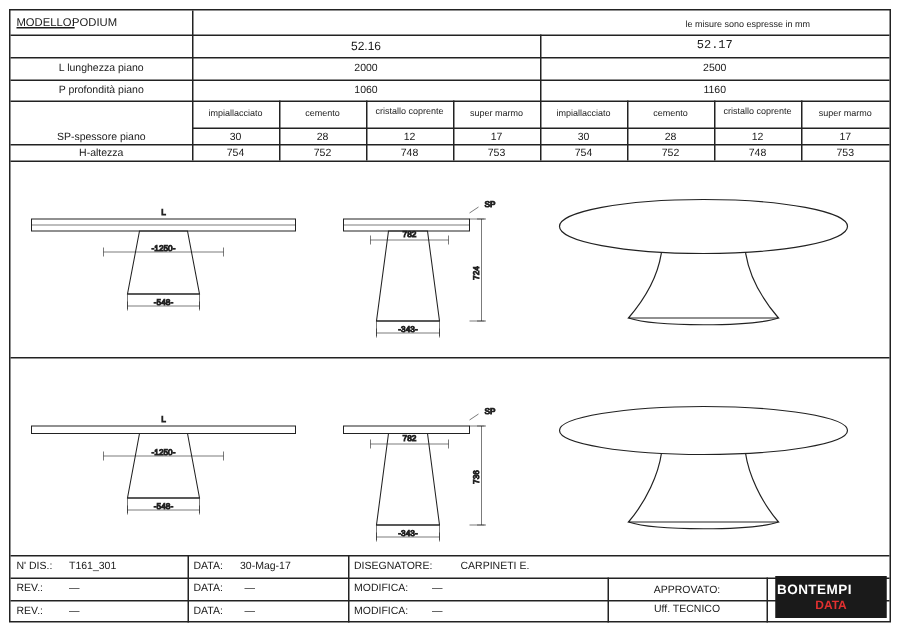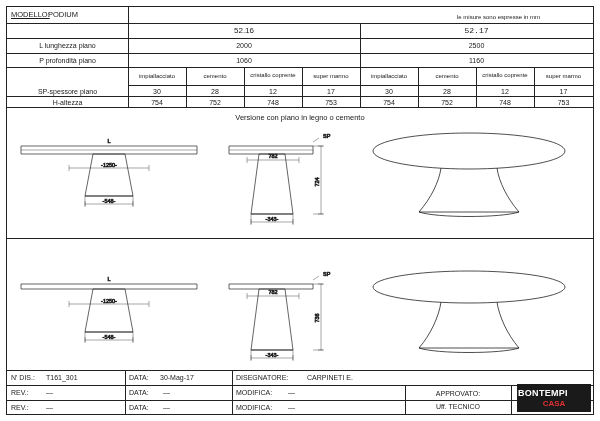--- a/index.html
+++ b/index.html
@@ -80,21 +80,20 @@
   <div class="txt c" style="left:128px;top:99px;width:58px;">754</div>
   <div class="txt c" style="left:186px;top:99px;width:58px;">752</div>
   <div class="txt c" style="left:244px;top:99px;width:58px;">748</div>
   <div class="txt c" style="left:302px;top:99px;width:58px;">753</div>
   <div class="txt c" style="left:360px;top:99px;width:58px;">754</div>
   <div class="txt c" style="left:418px;top:99px;width:58px;">752</div>
   <div class="txt c" style="left:476px;top:99px;width:58px;">748</div>
   <div class="txt c" style="left:534px;top:99px;width:59px;">753</div>
 
   <div class="ln h" style="left:7px;top:238px;width:586px;"></div>
-  <div class="txt c" style="left:7px;top:114px;width:586px;font-size:7.5px;">Versione con piano in legno o cemento</div>
 
   <svg width="586" height="112" viewBox="0 0 586 112" style="position:absolute;left:7px;top:124px;">
     <g fill="none" stroke="#222" stroke-width="0.7">
 
       <path d="M14 22 L190 22 L190 30 L14 30 Z"></path>
       <line x1="14" y1="26" x2="190" y2="26" stroke-width="0.4"></line>
       <path d="M86 30 L118 30 L126 72 L78 72 Z"></path>
       <line x1="78" y1="72" x2="126" y2="72"></line>
 
       <g stroke-width="0.4">
@@ -223,15 +222,15 @@
   <div class="txt" style="left:129px;top:404px;">DATA:</div>
   <div class="txt" style="left:163px;top:404px;">—</div>
   <div class="txt" style="left:236px;top:404px;">MODIFICA:</div>
   <div class="txt" style="left:288px;top:404px;">—</div>
 
   <div class="txt c" style="left:405px;top:390px;width:106px;">APPROVATO:</div>
   <div class="txt c" style="left:405px;top:403px;width:106px;">Uff. TECNICO</div>
 
   <div class="logo">
     <div class="l1">BONTEMPI</div>
-    <div class="l2">CASA</div>
+    <div class="l2">DATA</div>
   </div>
 </div>
 
 </body></html>

